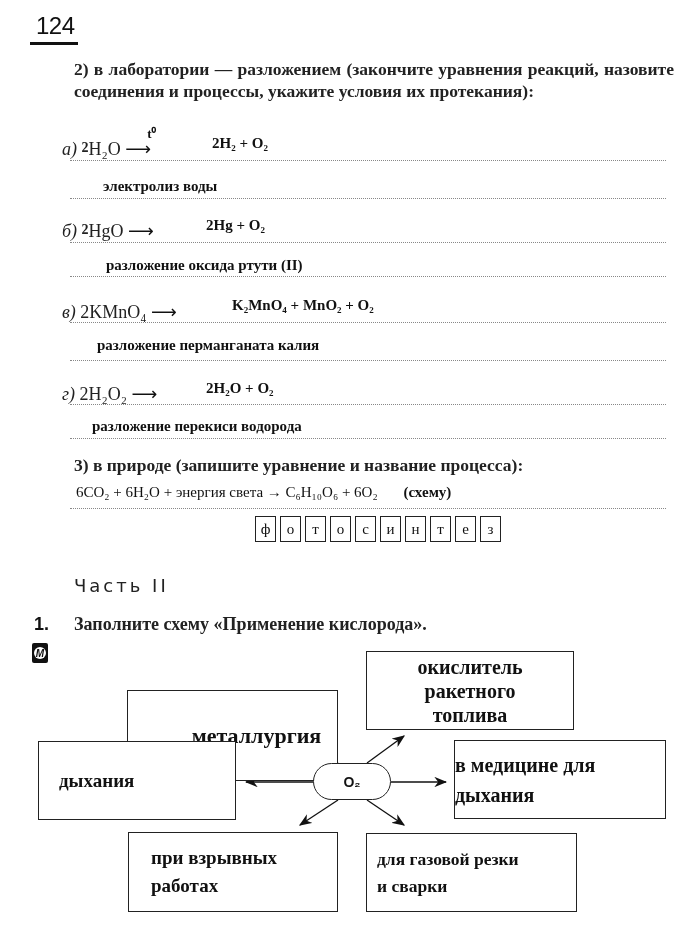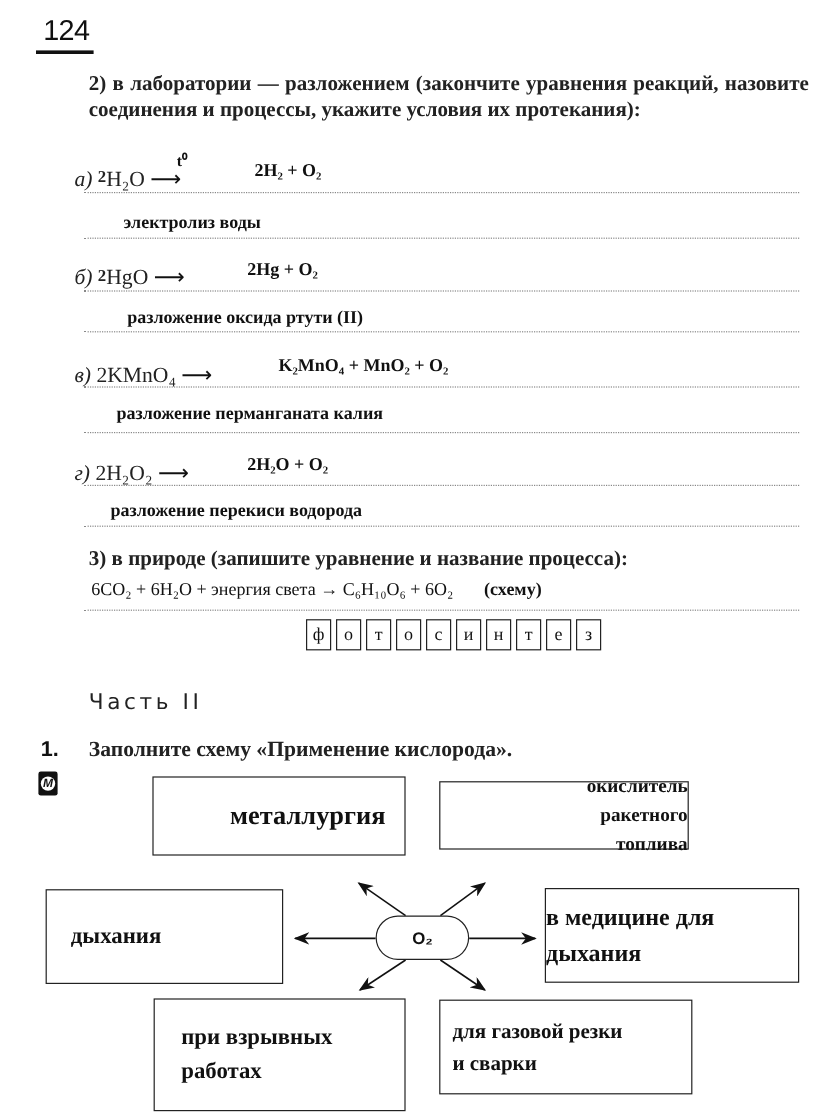--- a/index.html
+++ b/index.html
@@ -113,36 +113,36 @@
     </marker>
   </defs>
   <line x1="338" y1="763" x2="299" y2="736" stroke="#111" stroke-width="1.3" marker-end="url(#ah)"></line>
   <line x1="367" y1="763" x2="404" y2="736" stroke="#111" stroke-width="1.3" marker-end="url(#ah)"></line>
   <line x1="313" y1="782" x2="246" y2="782" stroke="#111" stroke-width="1.3" marker-end="url(#ah)"></line>
   <line x1="391" y1="782" x2="446" y2="782" stroke="#111" stroke-width="1.3" marker-end="url(#ah)"></line>
   <line x1="338" y1="800" x2="300" y2="825" stroke="#111" stroke-width="1.3" marker-end="url(#ah)"></line>
   <line x1="367" y1="800" x2="404" y2="825" stroke="#111" stroke-width="1.3" marker-end="url(#ah)"></line>
 </svg>
 
-<div class="box" style="left:127px; top:647px; width:211px; height:66px; align-items:center; font-size:22px;padding-left:48px;">
+<div class="box" style="left:127px; top:690px; width:211px; height:91px; align-items:center; font-size:22px;padding-left:48px;">
   <span>металлургия</span>
 </div>
-<div class="box" style="left:366px; top:651px; width:208px; height:57px; align-items:flex-end; font-size:16px; line-height:24px;">
+<div class="box" style="left:366px; top:651px; width:208px; height:79px; align-items:center; font-size:20px; line-height:24px;">
   <span>окислитель</span>
   <span>ракетного</span>
   <span>топлива</span>
 </div>
 <div class="box" style="left:38px; top:741px; width:198px; height:79px; padding-left:20px; font-size:19px; line-height:28px;">
   <span>дыхания</span>
 </div>
 <div class="box" style="left:454px; top:740px; width:212px; height:79px; font-size:20px; line-height:30px;">
   <span>в медицине для</span>
   <span>дыхания</span>
 </div>
-<div class="box" style="left:128px; top:832px; width:210px; height:94px; padding-left:22px; font-size:19px; line-height:28px;">
+<div class="box" style="left:128px; top:832px; width:210px; height:80px; padding-left:22px; font-size:19px; line-height:28px;">
   <span>при взрывных</span>
   <span>работах</span>
 </div>
 <div class="box" style="left:366px; top:833px; width:211px; height:79px; padding-left:10px; font-size:17.5px; line-height:27px;">
   <span>для газовой резки</span>
   <span>и сварки</span>
 </div>
 
 <div class="abs o2">O₂</div>
 

